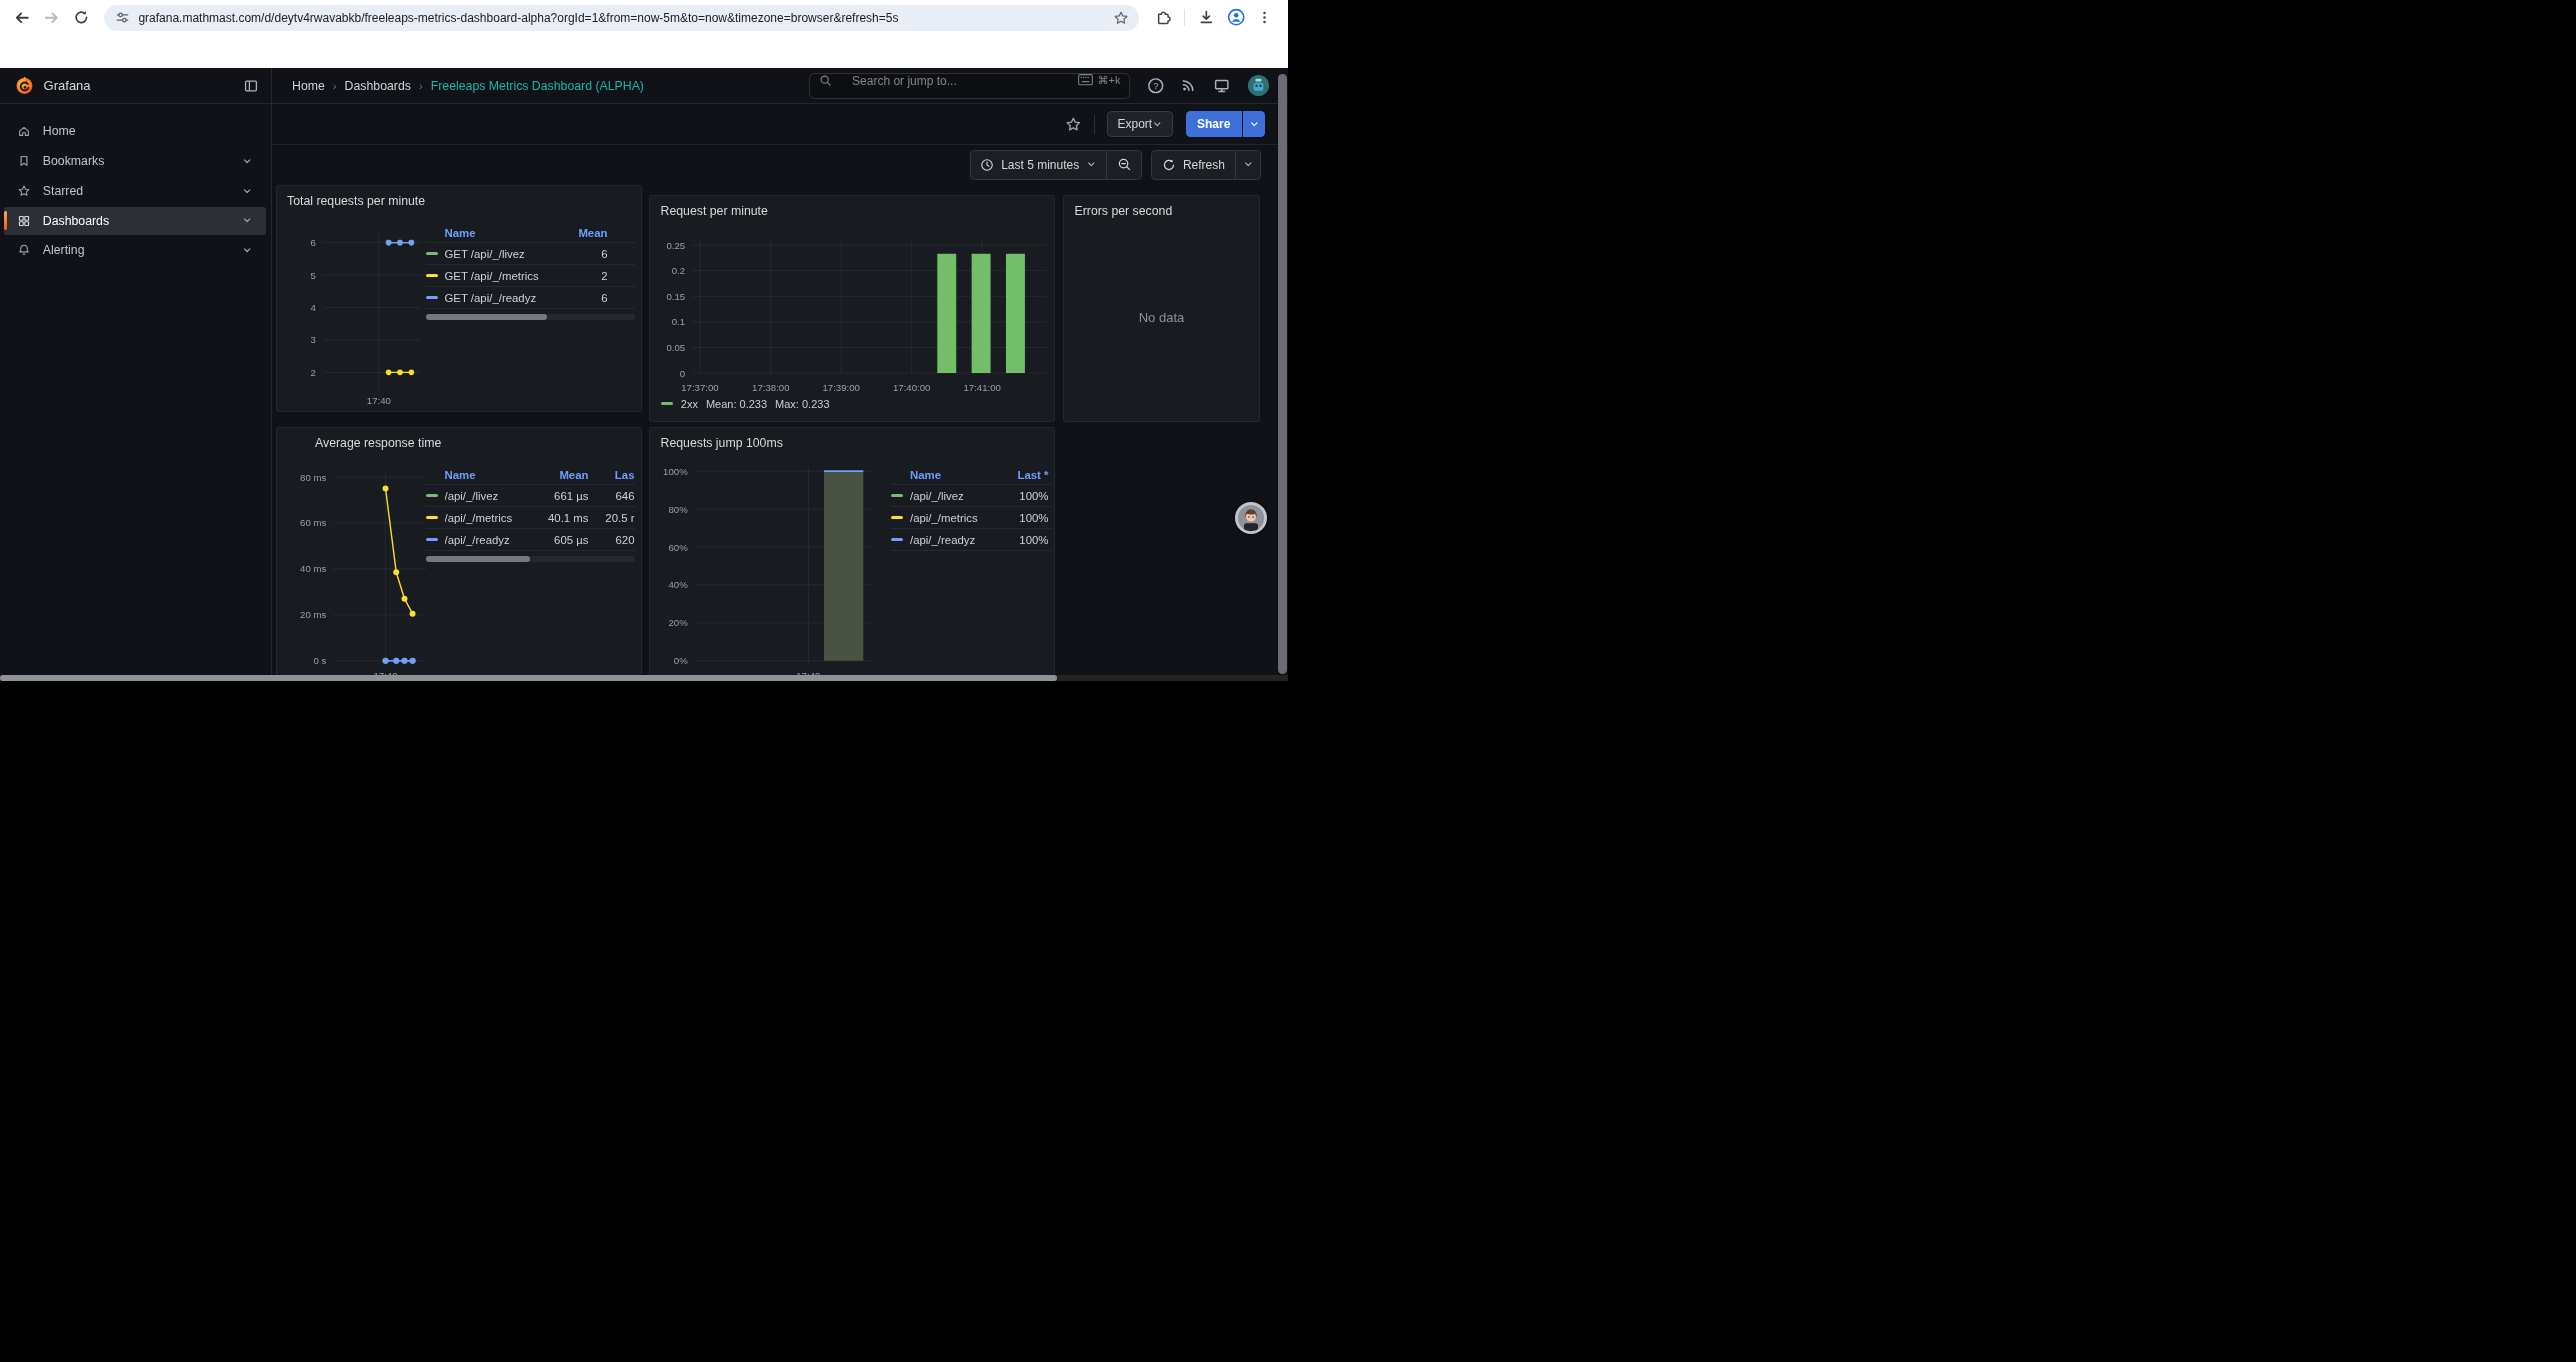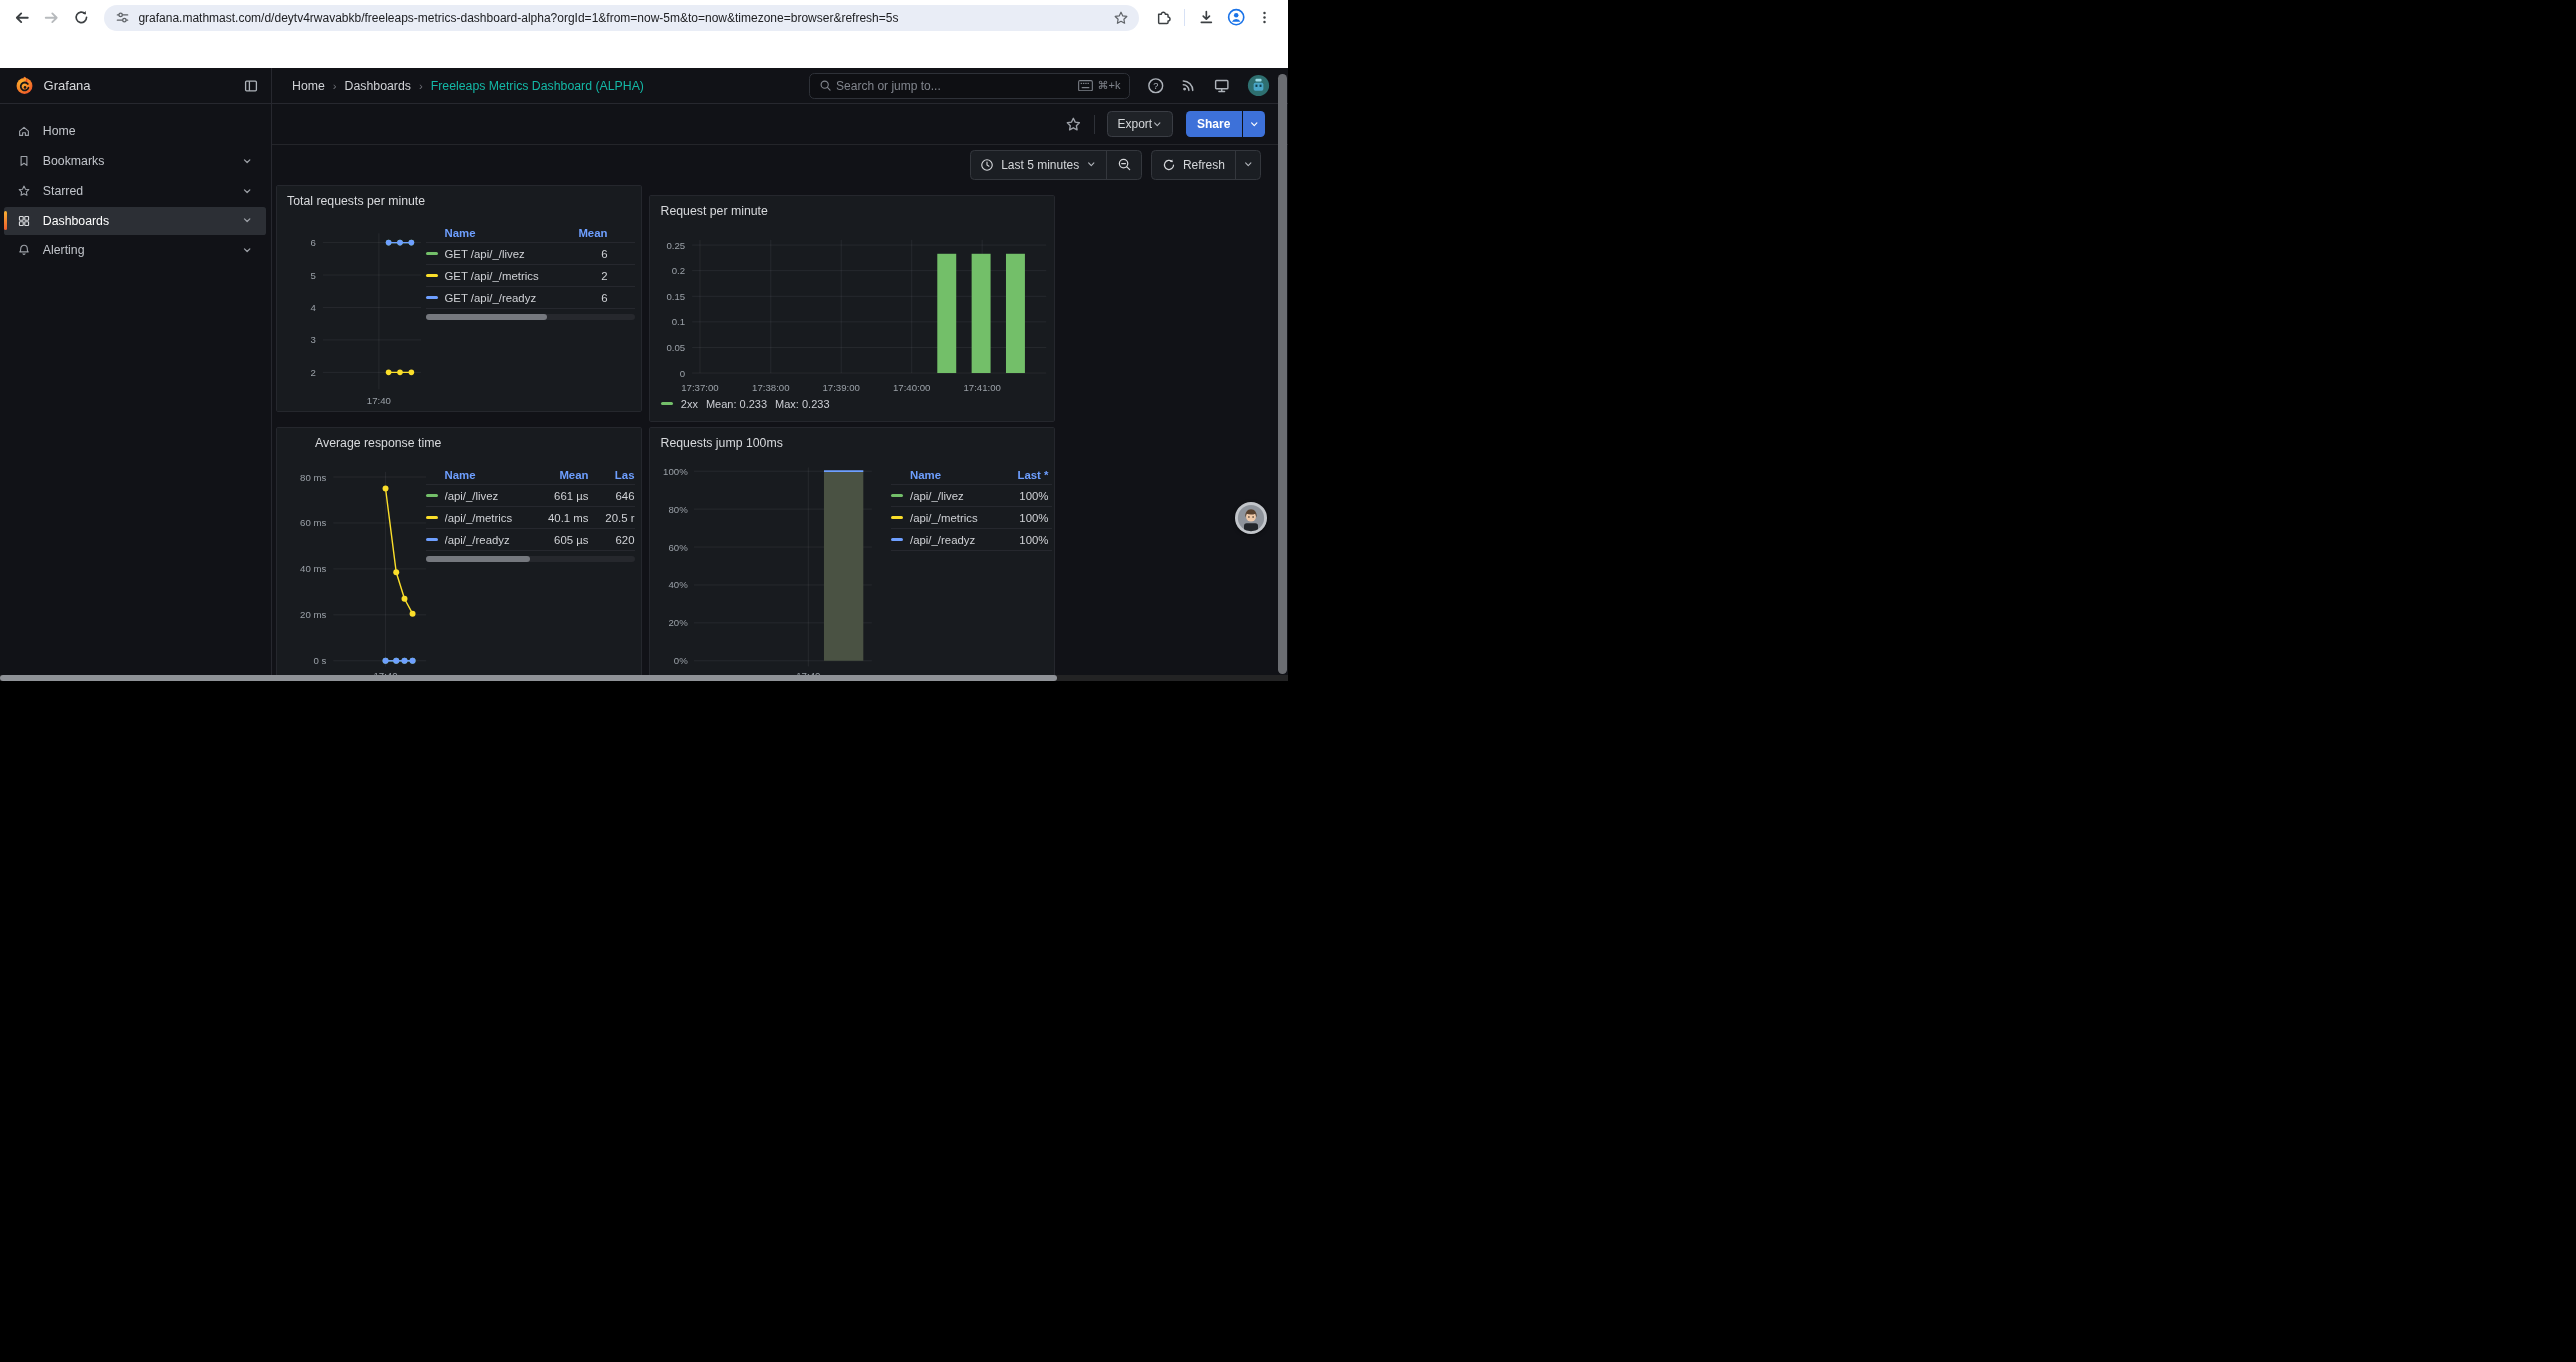--- a/index.html
+++ b/index.html
@@ -22,21 +22,21 @@
   .app{position:absolute;left:0;top:68px;width:1288px;height:613px;background:#111217;color:#d0d2d6;}
   .app-header{height:35px;display:flex;align-items:center;border-bottom:0.9px solid rgba(204,204,220,0.12);}
   .brand{width:272px;height:100%;display:flex;align-items:center;gap:9.6px;padding:0 12.3px 0 15px;
     box-sizing:border-box;border-right:0.9px solid rgba(204,204,220,0.12);}
   .brand-name{font-size:13px;color:#d8dadd;flex:1;}
   .crumbs{display:flex;align-items:center;gap:8px;padding-left:20px;font-size:12.3px;}
   .crumb{color:#d0d2d6;}
   .crumb-sep{color:#707279;font-size:11.4px;}
   .crumb.last{color:#14b8a6;}
   .searchbox{margin-left:auto;width:321px;height:26px;background:#0e0f13;border:0.9px solid #2e3138;border-radius:5.3px;
-    display:flex;align-items:center;gap:4px;padding:0 8.8px;box-sizing:border-box;}
+    display:flex;align-items:flex-start;gap:20px;padding:0 8.8px;box-sizing:border-box;}
   .searchbox .ph{flex:1;font-size:12px;color:#81858d;white-space:nowrap;overflow:hidden;}
   .kbd-hint{display:flex;align-items:center;gap:4.4px;color:#7e828a;font-size:11px;white-space:nowrap;}
   .hdr-icons{display:flex;align-items:center;gap:16px;padding:0 18.4px 0 16.7px;}
   .app-body{display:flex;height:577px;}
   
   .mega{width:272px;box-sizing:border-box;border-right:0.9px solid rgba(204,204,220,0.12);padding-top:11.4px;flex:0 0 auto;}
   .mega-item{position:relative;height:28px;margin:1.8px 5.3px 1.8px 4.4px;display:flex;align-items:center;
     border-radius:2.6px;padding-left:13px;cursor:pointer;}
   .mega-item .lbl{margin-left:11.4px;font-size:12.3px;color:#c2c5cb;flex:1;}
   .mega-item.active{background:#2c2f35;}
@@ -462,20 +462,24 @@
                 <rect x="366.85699999999997" y="65.928" width="21.614" height="136.072" fill="#73bf69"></rect>
                 <rect x="406.045" y="65.928" width="21.614" height="136.072" fill="#73bf69"></rect>
               </svg>
               <div style="position: absolute; left: 10.5px; top: 202px; display: flex; align-items: center; gap: 8px; font-size: 11px; color: rgb(204, 206, 212);">
                 <i style="width:12.3px;height:3.5px;border-radius:1.8px;background:#73bf69"></i>
     <span>2xx</span>
     <span>Mean: 0.233</span>
     <span>Max: 0.233</span>
               </div>
             </div>
+          <div class="panel" id="panel2" style="left:791px;top:10.5px;width:197px;height:227px;">
+            <h2>Errors per second</h2>
+            <div class="nodata">No data</div>
+          </div>
           <div class="panel" id="panel3" style="left:3.5px;top:243px;width:366px;height:256px;padding-left:28px;">
             <h2>Average response time</h2>
           <svg width="366" height="256" viewBox="0 0 417 292" style="position:absolute;left:0;top:0">
                 <line x1="64" y1="55.89999999999998" x2="170" y2="55.89999999999998" stroke="rgba(204,204,220,0.09)"></line>
                 <text x="56" y="59.89999999999998" text-anchor="end" fill="#9aa0a7" font-size="11">80 ms</text>
                 <line x1="64" y1="108.29999999999998" x2="170" y2="108.29999999999998" stroke="rgba(204,204,220,0.09)"></line>
                 <text x="56" y="112.29999999999998" text-anchor="end" fill="#9aa0a7" font-size="11">60 ms</text>
                 <line x1="64" y1="160.7" x2="170" y2="160.7" stroke="rgba(204,204,220,0.09)"></line>
                 <text x="56" y="164.7" text-anchor="end" fill="#9aa0a7" font-size="11">40 ms</text>
                 <line x1="64" y1="213.1" x2="170" y2="213.1" stroke="rgba(204,204,220,0.09)"></line>

